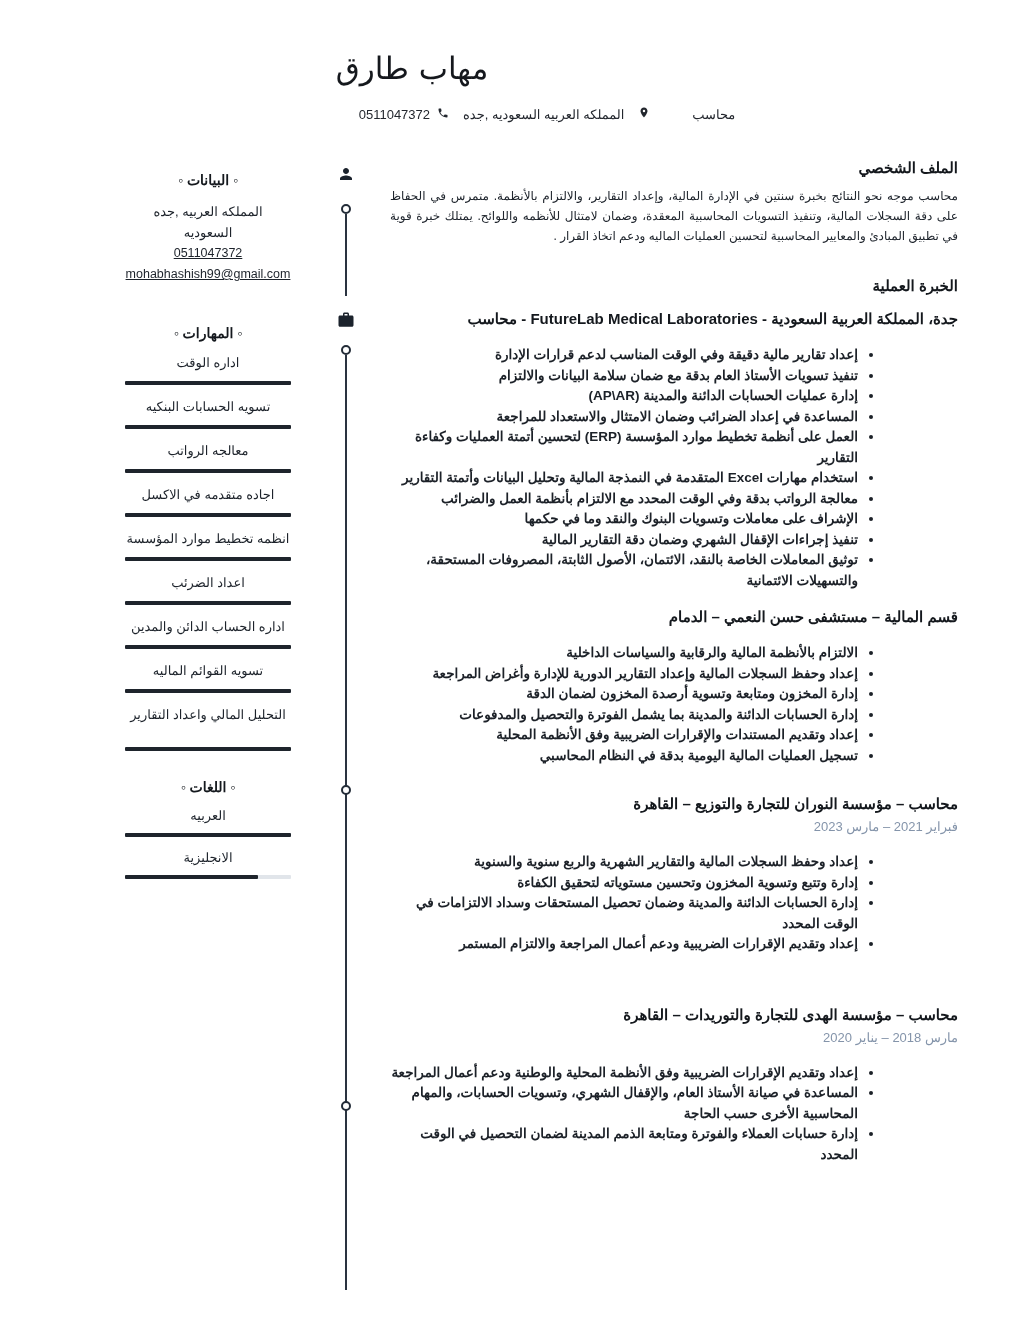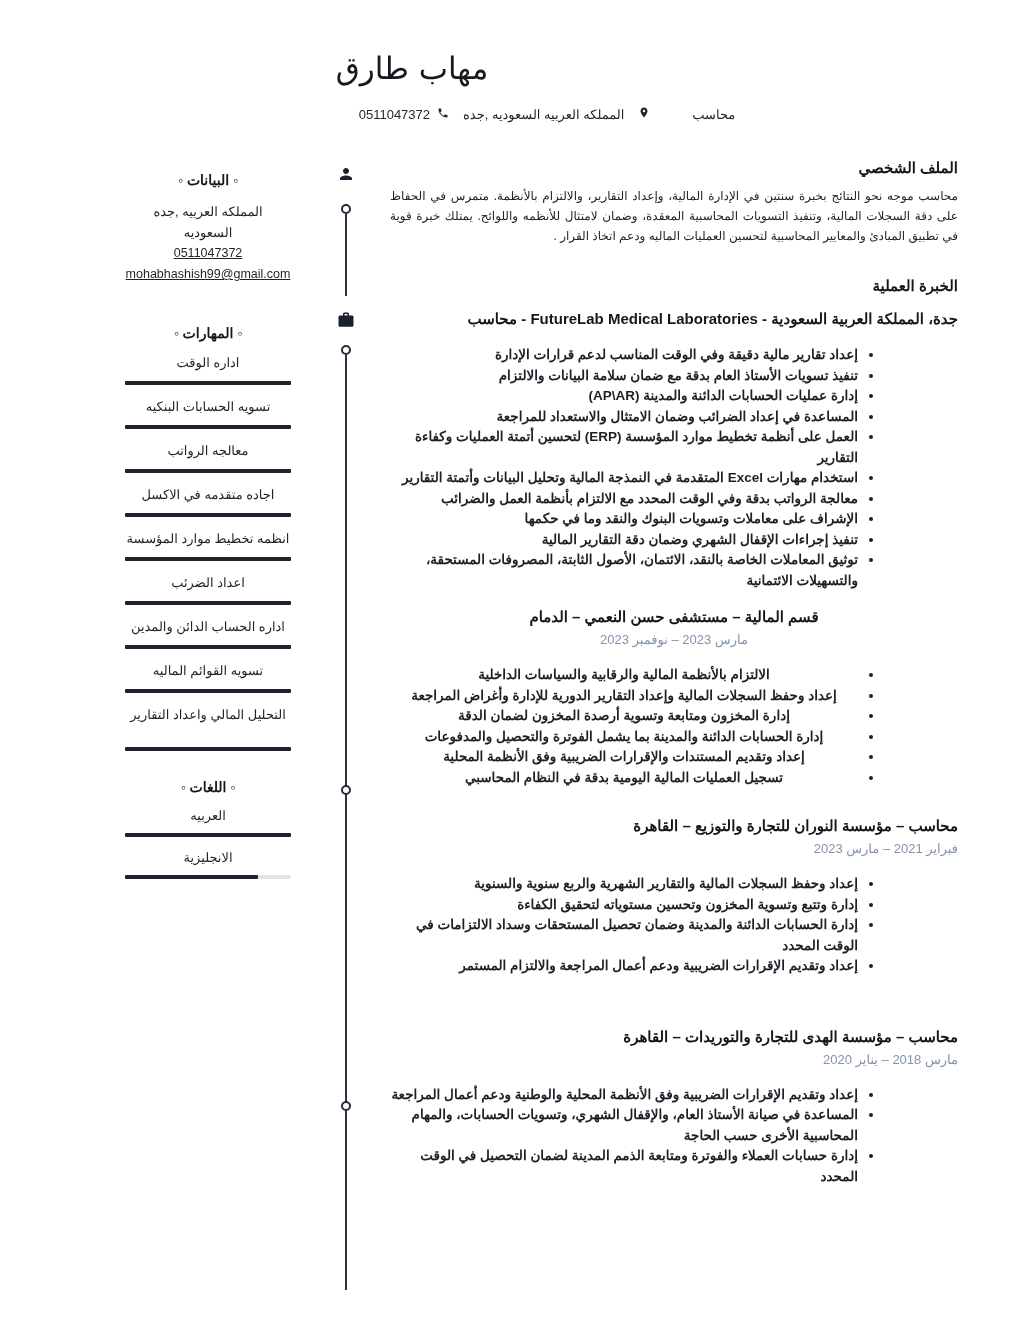--- a/index.html
+++ b/index.html
@@ -194,23 +194,22 @@
           <li>إدارة عمليات الحسابات الدائنة والمدينة (AP\AR)</li>
           <li>المساعدة في إعداد الضرائب وضمان الامتثال والاستعداد للمراجعة</li>
           <li>العمل على أنظمة تخطيط موارد المؤسسة (ERP) لتحسين أتمتة العمليات وكفاءة التقارير</li>
           <li>استخدام مهارات Excel المتقدمة في النمذجة المالية وتحليل البيانات وأتمتة التقارير</li>
           <li>معالجة الرواتب بدقة وفي الوقت المحدد مع الالتزام بأنظمة العمل والضرائب</li>
           <li>الإشراف على معاملات وتسويات البنوك والنقد وما في حكمها</li>
           <li>تنفيذ إجراءات الإقفال الشهري وضمان دقة التقارير المالية</li>
           <li>توثيق المعاملات الخاصة بالنقد، الائتمان، الأصول الثابتة، المصروفات المستحقة، والتسهيلات الائتمانية</li>
         </ul>
       </section>
-      <section class="job" style="margin-top: 16px; text-align: center;">
+      <section class="job" style="margin-top: 16px;">
         <h3 class="job-heading">قسم المالية – مستشفى حسن النعمي – الدمام</h3>
-        <div class="job-date">مارس 2023 – نوفمبر 2023</div>
         <ul>
           <li>الالتزام بالأنظمة المالية والرقابية والسياسات الداخلية</li>
           <li>إعداد وحفظ السجلات المالية وإعداد التقارير الدورية للإدارة وأغراض المراجعة</li>
           <li>إدارة المخزون ومتابعة وتسوية أرصدة المخزون لضمان الدقة</li>
           <li>إدارة الحسابات الدائنة والمدينة بما يشمل الفوترة والتحصيل والمدفوعات</li>
           <li>إعداد وتقديم المستندات والإقرارات الضريبية وفق الأنظمة المحلية</li>
           <li>تسجيل العمليات المالية اليومية بدقة في النظام المحاسبي</li>
         </ul>
       </section>
       <section class="job" style="margin-top: 28px;">

